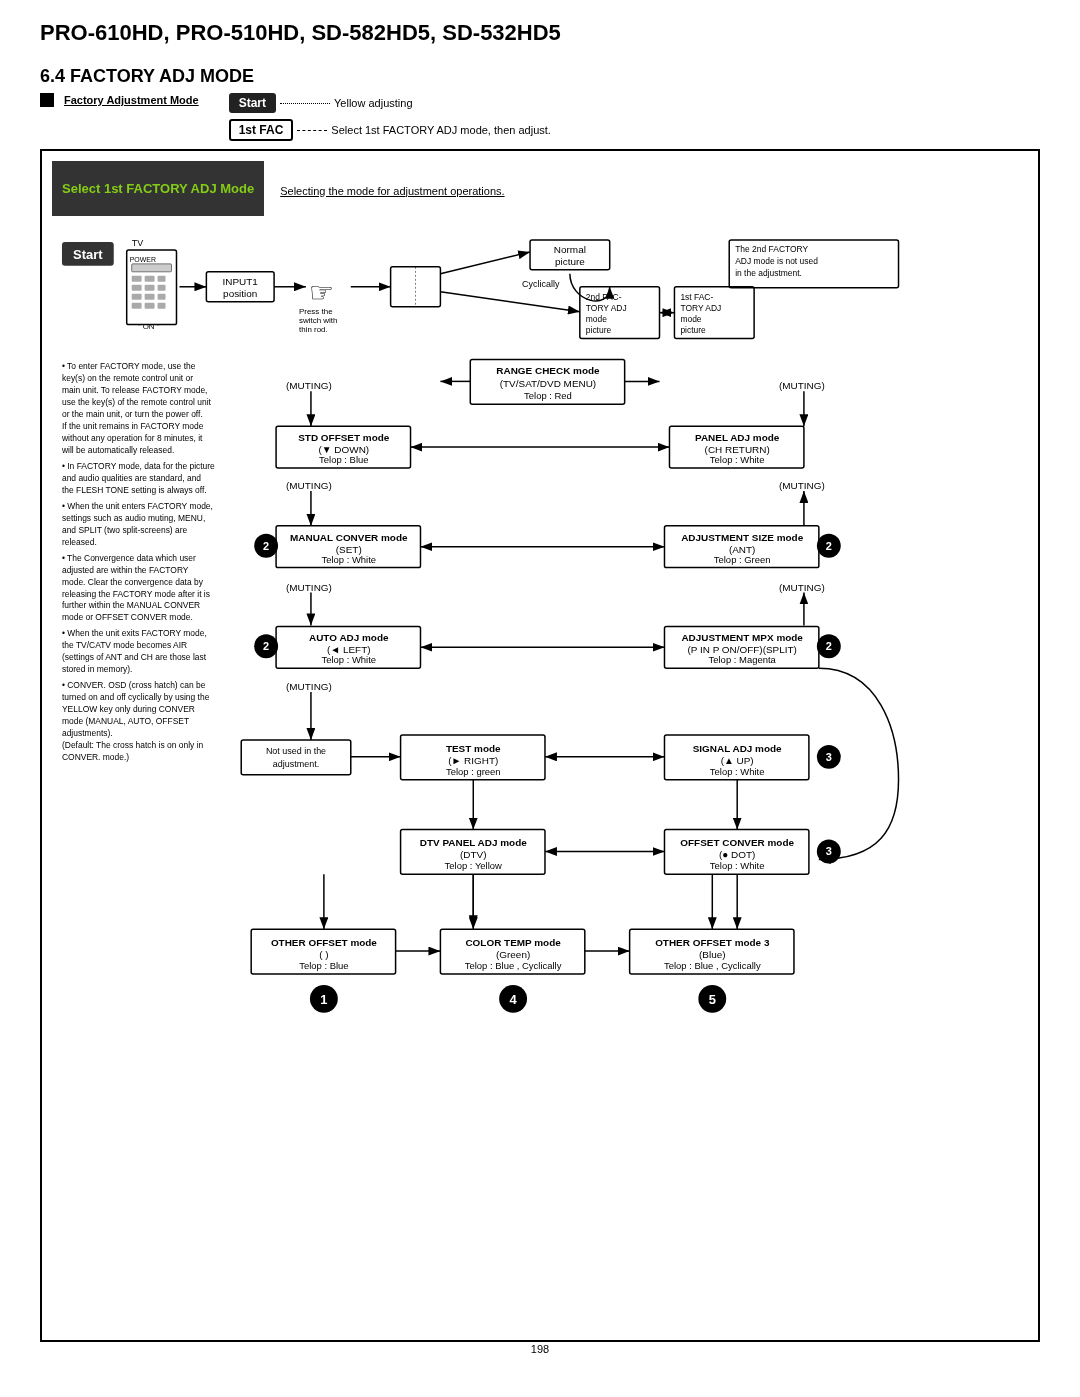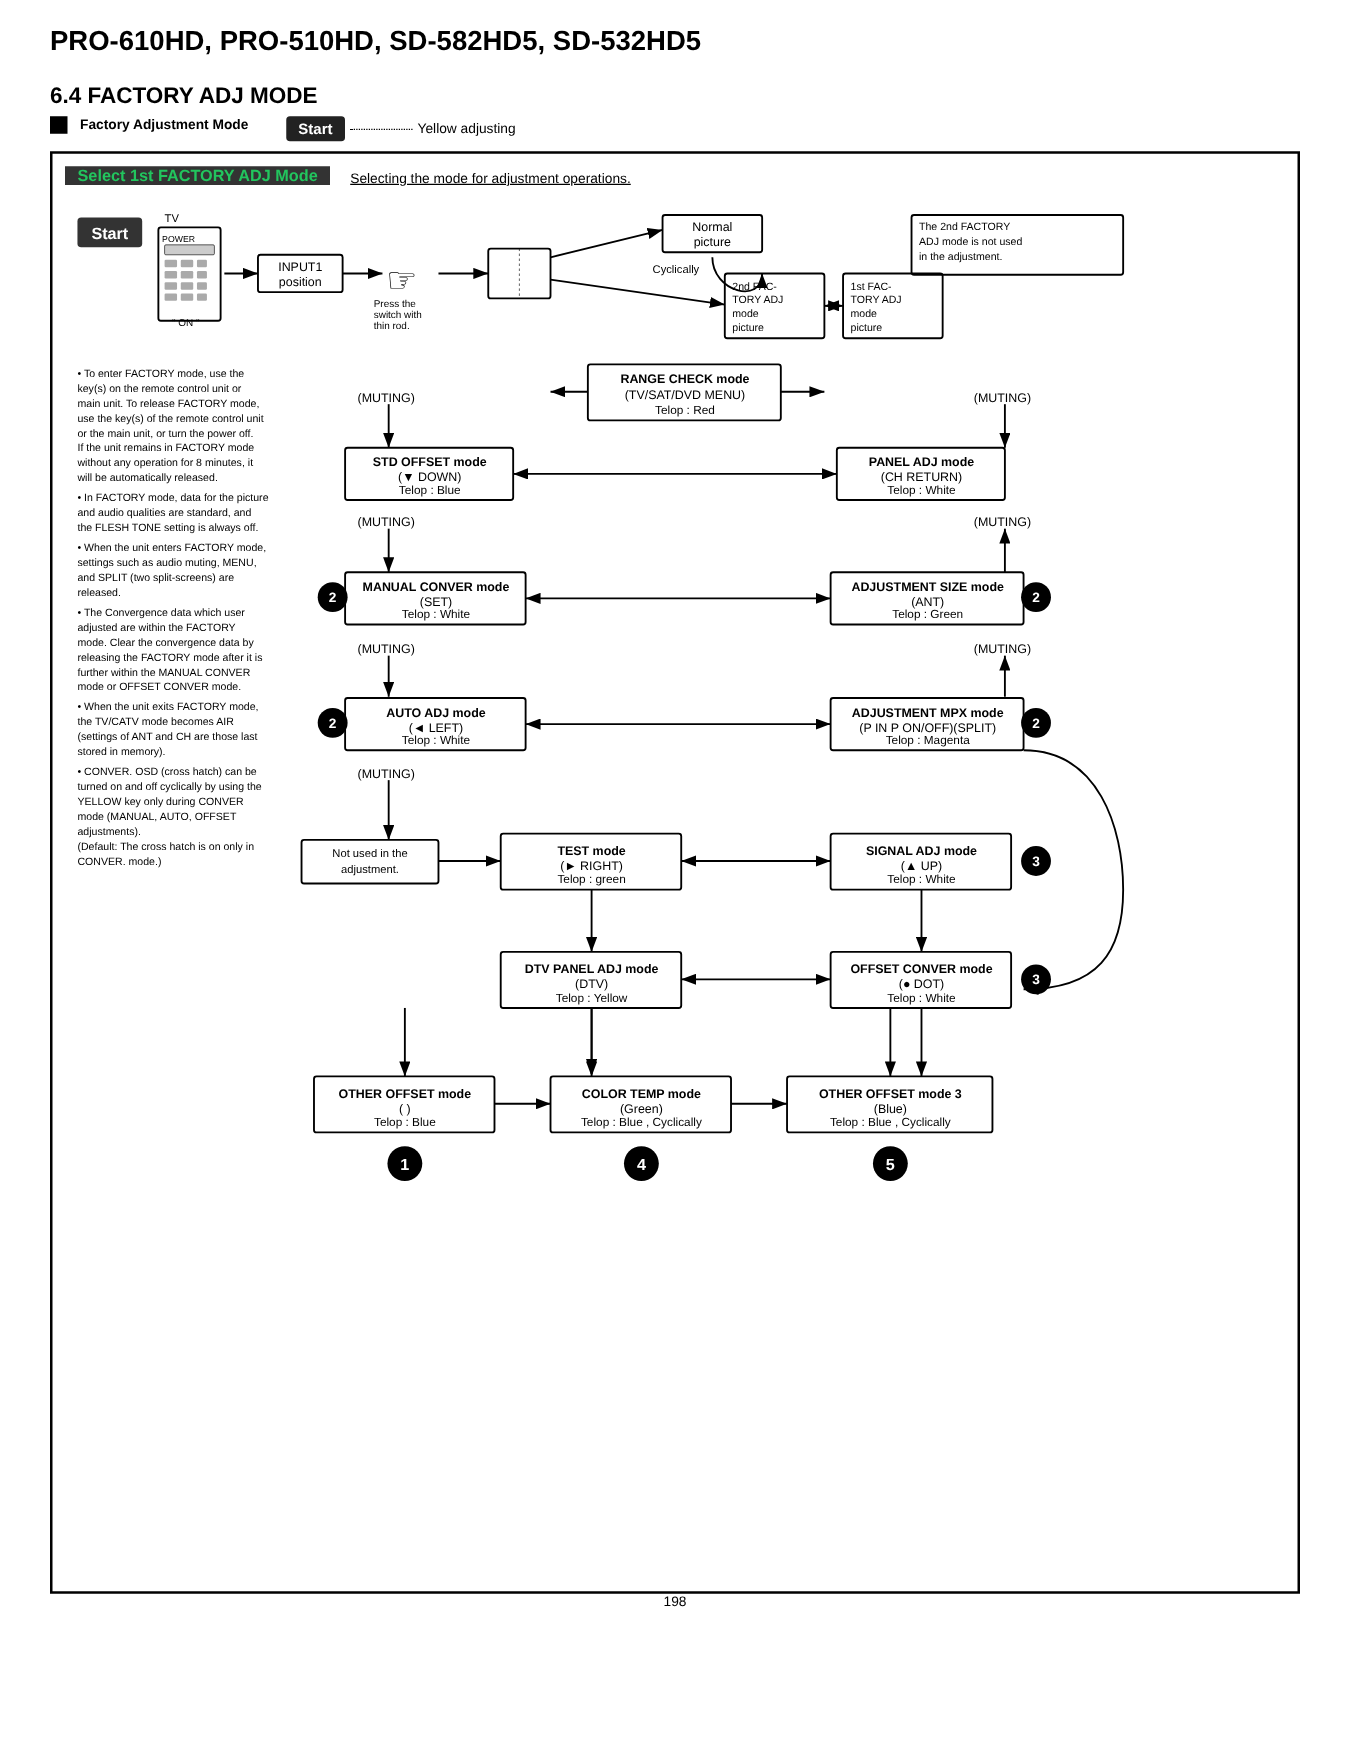--- a/index.html
+++ b/index.html
@@ -54,24 +54,24 @@
     }
     
     .main-box {
       border: 2px solid #000;
       padding: 10px;
       position: relative;
     }
     
     .select-header {
       background: #333;
-      color: #22c55e;
+      color: #84cc16;
       font-weight: bold;
       font-size: 13px;
-      padding: 0 10px;
+      padding: 20px 10px;
       display: inline-block;
       margin-bottom: 4px;
     }
     .select-header-row {
       display: flex;
       align-items: center;
       gap: 16px;
       margin-bottom: 12px;
     }
     .select-desc {
@@ -90,20 +90,21 @@
     .factory-adj-desc {
       display: flex;
       align-items: flex-start;
       gap: 30px;
       margin-bottom: 8px;
     }
     .adj-mode-title {
       display: flex;
       align-items: center;
       gap: 10px;
+      text-decoration: underline;
     }
     .black-square {
       width: 14px;
       height: 14px;
       background: #000;
       flex-shrink: 0;
     }
   </style>
 </head>
 <body>
@@ -119,20 +120,25 @@
 <div class="factory-adj-desc">
   <div class="adj-mode-title">
     <div class="black-square"></div>
     <strong>Factory Adjustment Mode</strong>
   </div>
   <div class="factory-adj-right">
     <span>
       <span class="start-badge">Start</span>
       <span style="display:inline-block;width:50px;border-top:1px dotted #000;vertical-align:middle;margin:0 4px;"></span>
       <span>Yellow adjusting</span>
+    </span>
+    <span>
+      <span class="fac-badge">1st FAC</span>
+      <span style="display:inline-block;width:30px;border-top:1px dashed #000;vertical-align:middle;margin:0 4px;"></span>
+      <span>Select 1st FACTORY ADJ mode, then adjust.</span>
     </span>
   </div>
 </div>
 
 <div class="main-box">
   
   
   <div class="select-header-row">
     <div class="select-header">Select 1st FACTORY ADJ Mode</div>
     <div class="select-desc">Selecting the mode for adjustment operations.</div>

